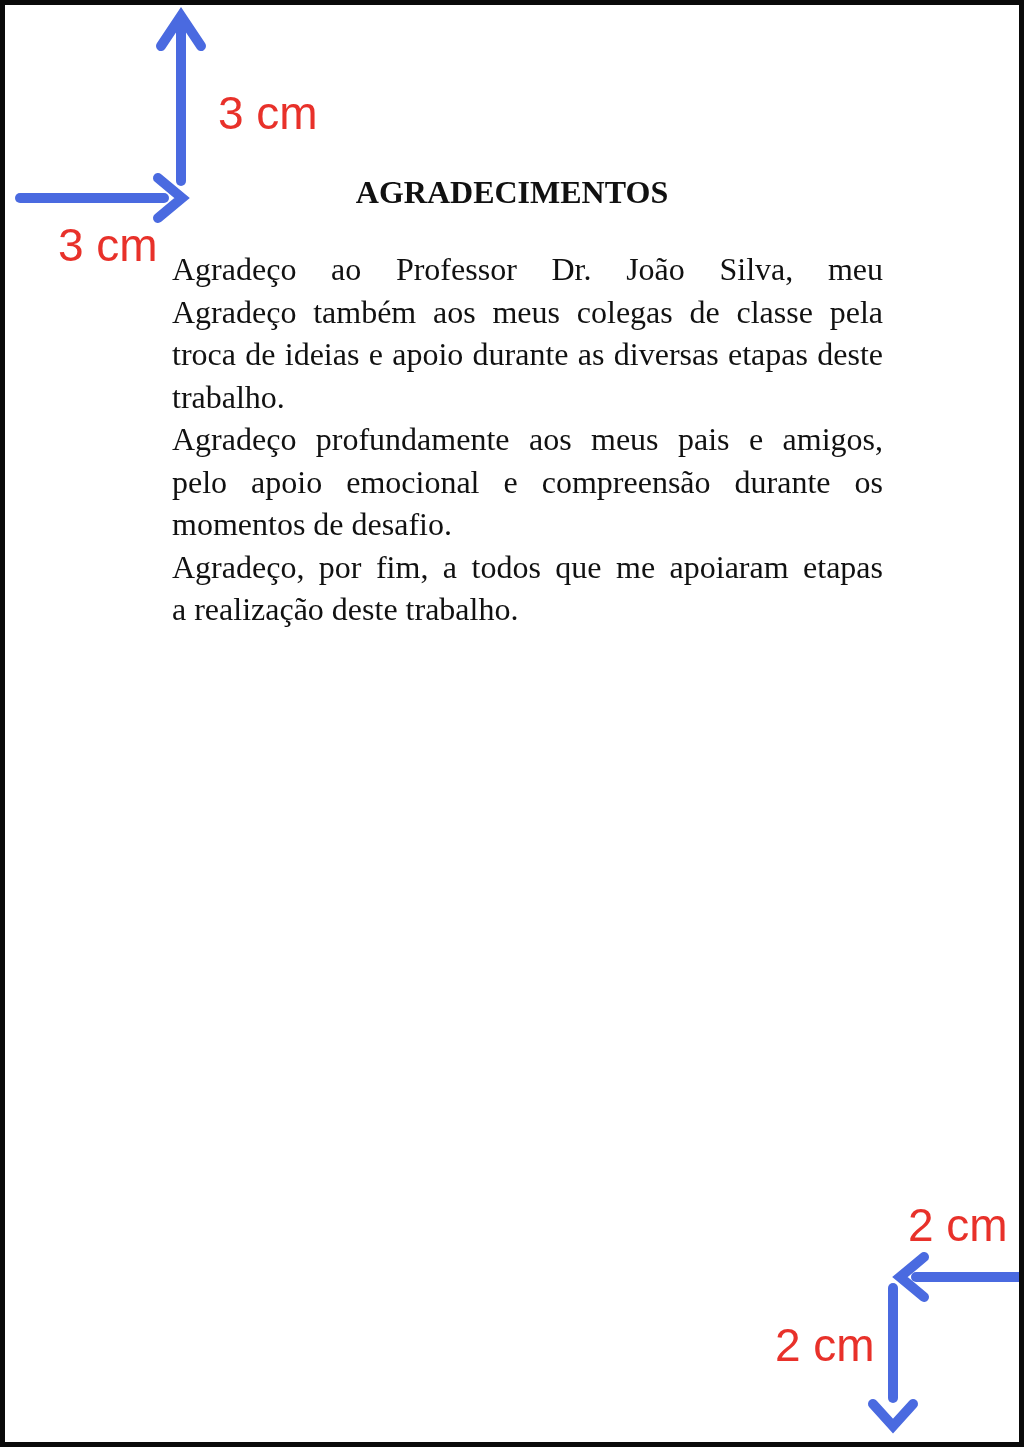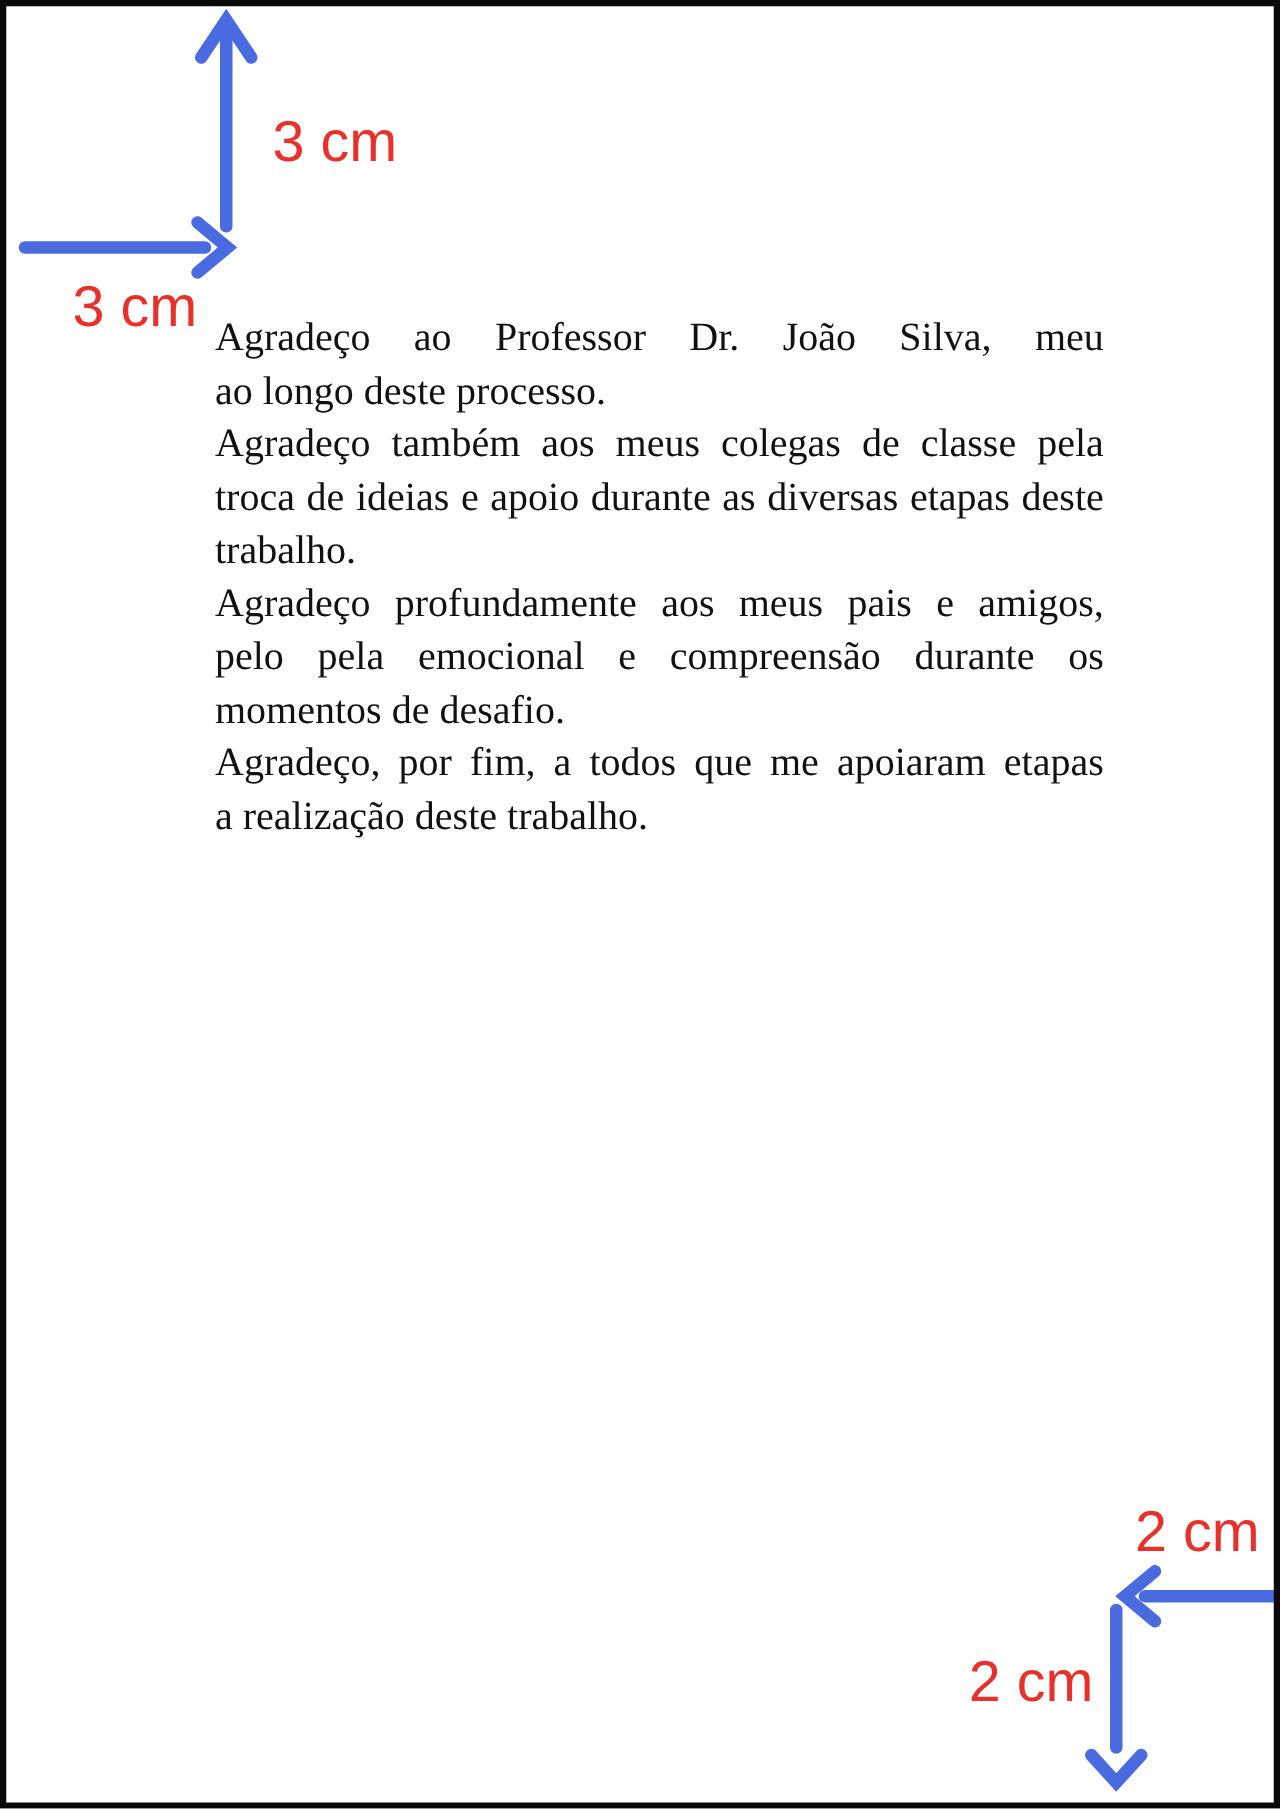--- a/index.html
+++ b/index.html
@@ -71,34 +71,34 @@
     stroke-linejoin: miter;
   }
 </style>
 </head>
 <body>
 
 <div class="sheet">
 
   <div class="frame"></div>
 
+  <h1 class="doc-title">AGRADECIMENTOS</h1>
 
   <div class="doc-body">
       <div class="paragraph">
         <div class="line">Agradeço ao Professor Dr. João Silva, meu</div>
-        <div class="line last">ao longo deste processo.</div>
       </div>
       <div class="paragraph">
         <div class="line">Agradeço também aos meus colegas de classe pela</div>
         <div class="line">troca de ideias e apoio durante as diversas etapas deste</div>
         <div class="line last">trabalho.</div>
       </div>
       <div class="paragraph">
         <div class="line">Agradeço profundamente aos meus pais e amigos,</div>
-        <div class="line">pelo pela emocional e compreensão durante os</div>
+        <div class="line">pelo apoio emocional e compreensão durante os</div>
         <div class="line last">momentos de desafio.</div>
       </div>
       <div class="paragraph">
         <div class="line">Agradeço, por fim, a todos que me apoiaram etapas</div>
         <div class="line last">a realização deste trabalho.</div>
       </div>
     </div>
 
   <svg class="arrow" style="left:156px; top:8px;" width="50" height="180" viewBox="0 0 50 180">
     <polyline points="5,38 25,8 45,38"></polyline>

